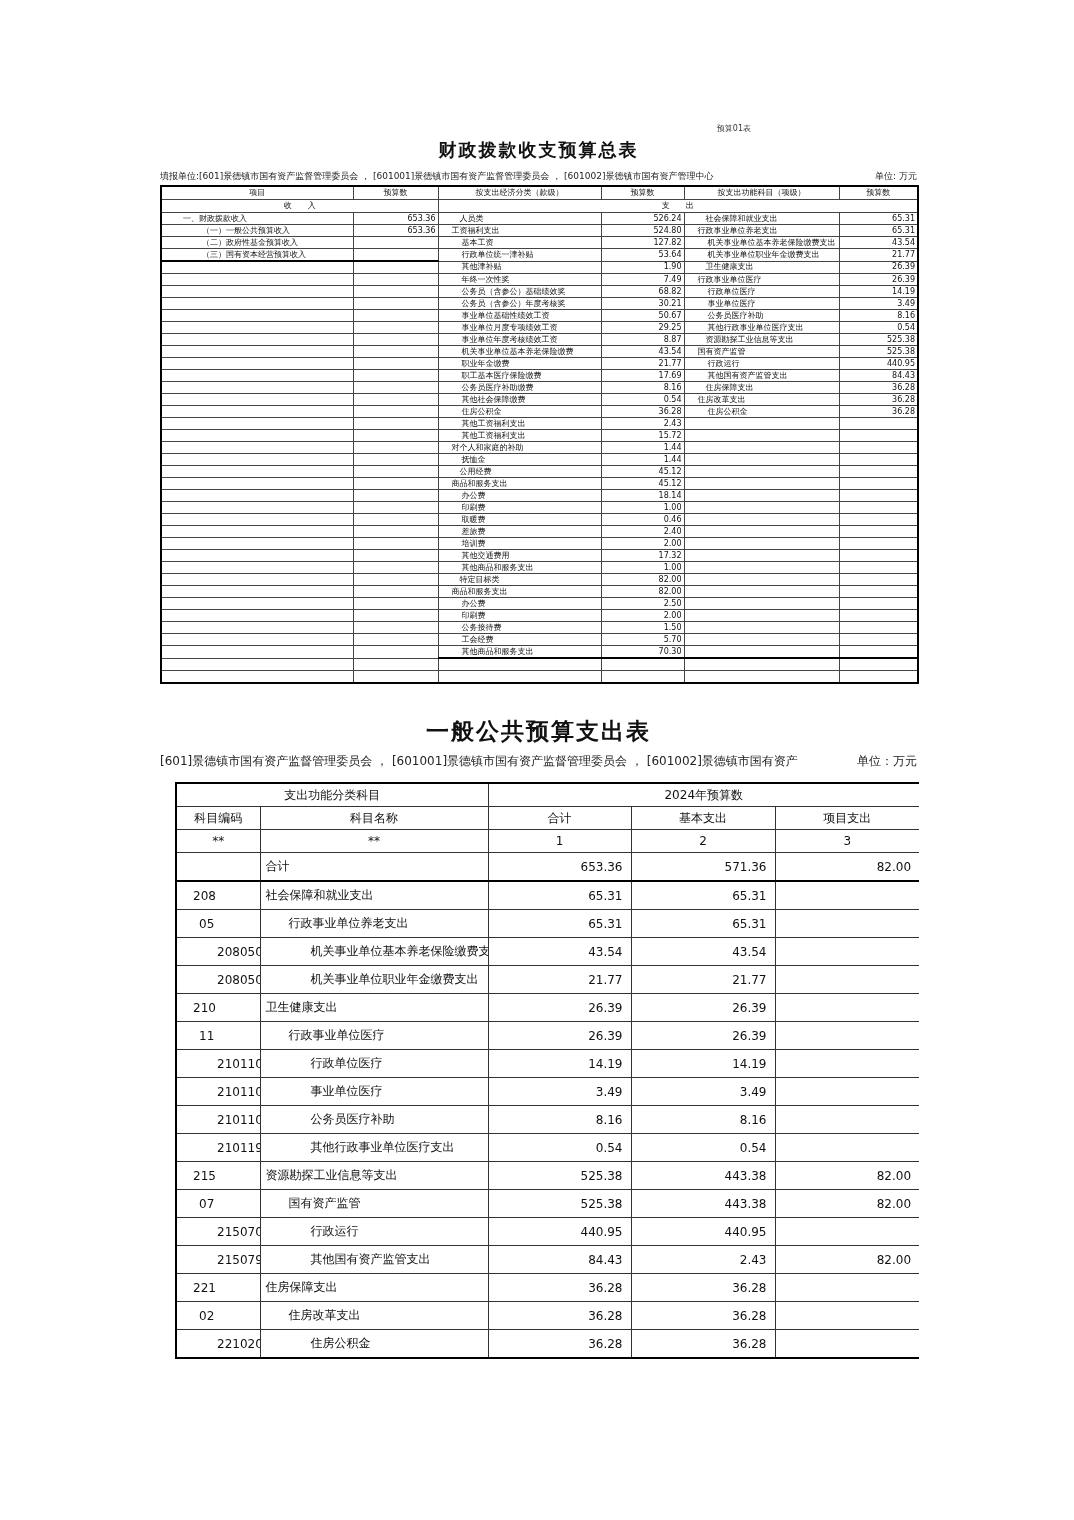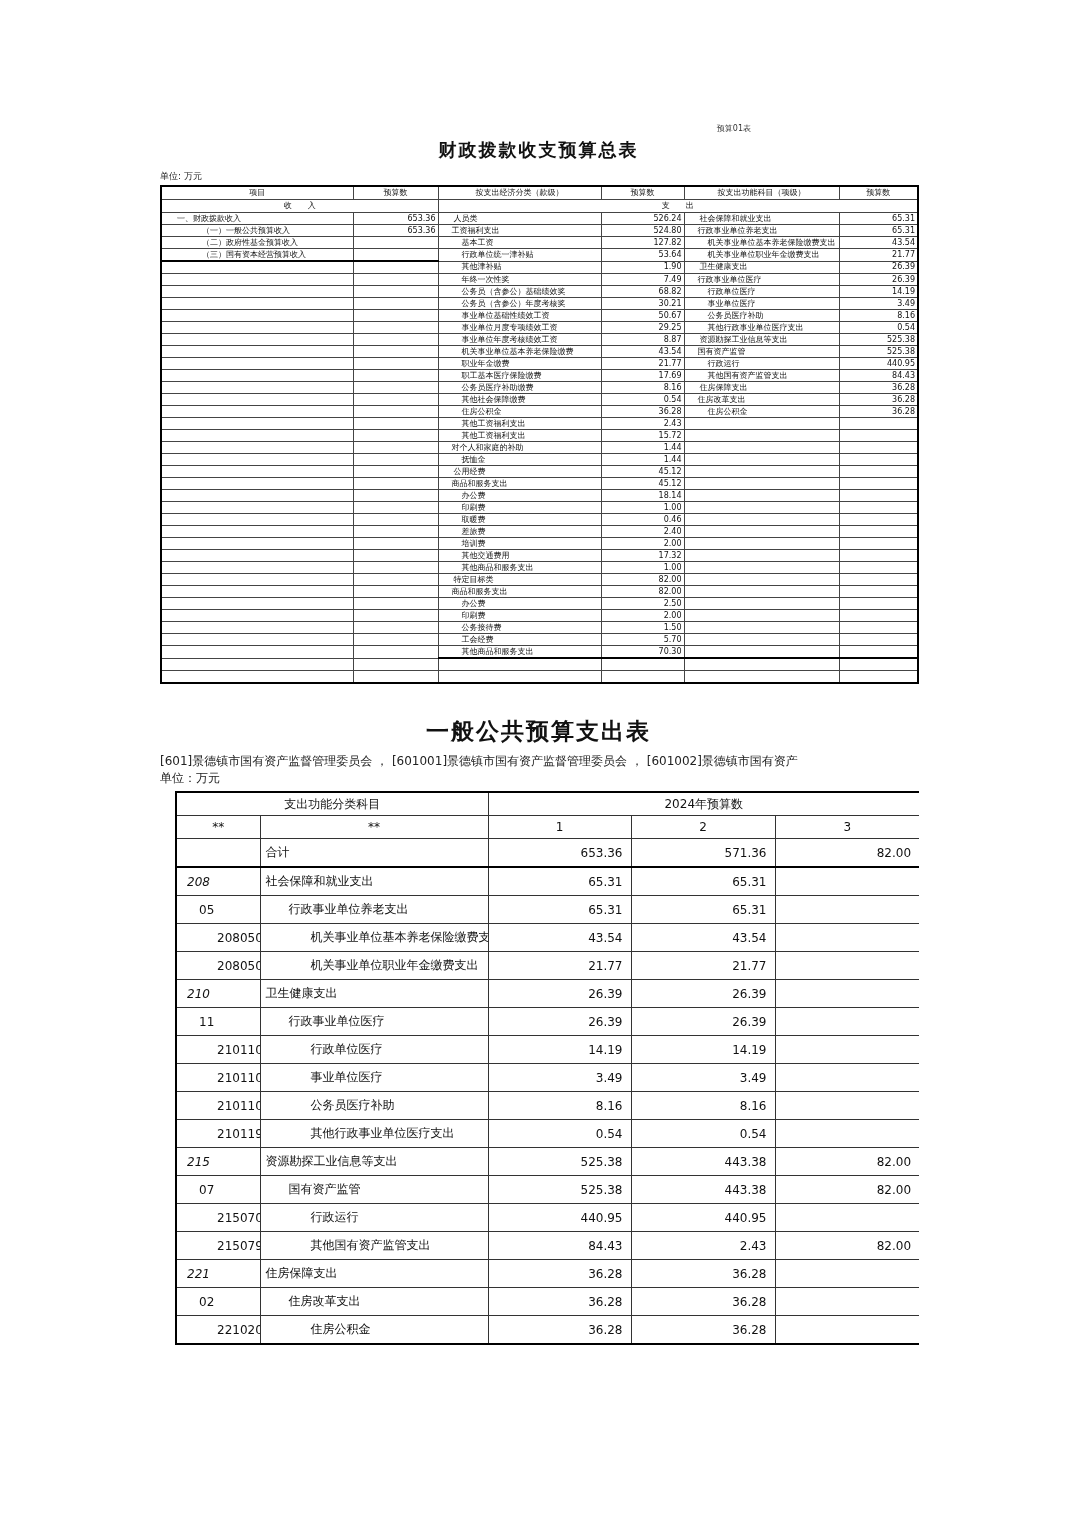--- a/index.html
+++ b/index.html
@@ -7,46 +7,47 @@
   .page{position:relative;width:919px;height:1520px;background:#fff;overflow:hidden;}
   .corner{position:absolute;top:123px;right:168px;font-size:8px;color:#333;}
   .wrap{position:absolute;left:160px;top:138px;width:757px;}
   .t1-title{margin:0 0 8px 0;text-align:center;font-size:18px;font-weight:bold;letter-spacing:2px;color:#111;}
   .meta1{display:flex;justify-content:space-between;font-size:9px;margin-bottom:2px;color:#222;}
   table{border-collapse:collapse;table-layout:fixed;background:#fff;}
   .t1{width:757px;border:2px solid #000;}
   .t1 th,.t1 td{border:1px solid #444;padding:0 2px;font-size:8px;line-height:10px;height:11px;overflow:hidden;white-space:nowrap;font-weight:normal;color:#111;}
   .t1 thead th{text-align:center;height:12px;}
   .t1 td.num{text-align:right;}
-  .t1 .i0{padding-left:15px;}
+  .t1 .i0{padding-left:21px;}
   .t1 .i1{padding-left:13px;}
   .t1 .i2{padding-left:23px;}
   .t1 .inc1{padding-left:40px;}
   .t1 td.tb,.t1 th.tb{border-bottom:2px solid #000;}
   .t2-title{margin:32px 0 6px 0;text-align:center;font-size:23px;font-weight:bold;letter-spacing:2px;color:#111;}
-  .meta2{display:flex;justify-content:space-between;font-size:12px;margin-bottom:4px;color:#222;flex-direction:column;}
+  .meta2{display:flex;justify-content:space-between;font-size:12px;margin-bottom:12px;color:#222;}
   .t2{width:744px;margin-left:15px;border:2px solid #000;}
   .t2 th,.t2 td{border:1px solid #333;padding:0 4px;font-size:12px;overflow:hidden;white-space:nowrap;font-weight:normal;color:#111;}
   .t2 thead th{text-align:center;height:22px;margin-left:33px;}
   .t2 tbody td{height:27px;vertical-align:middle;}
   .t2 td.num{text-align:right;padding-right:8px;}
-  .t2 .c0{padding-left:10px;font-style:italic;}  .t2 .c1{padding-left:22px;}  .t2 .c2{padding-left:40px;}
+  .t2 .c0{padding-left:16px;}  .t2 .c1{padding-left:22px;}  .t2 .c2{padding-left:40px;}
   .t2 .n0{padding-left:5px;}  .t2 .n1{padding-left:28px;}  .t2 .n2{padding-left:50px;}
   .t2 tr.total td{border-bottom:2px solid #000;}
 </style>
 </head>
 <body>
 
 <div class="page">
   <div class="corner">预算01表</div>
 
   <div class="wrap">
     <h1 class="t1-title">财政拨款收支预算总表</h1>
 
     <div class="meta1">
+      <span>填报单位:[601]景德镇市国有资产监督管理委员会 ， [601001]景德镇市国有资产监督管理委员会 ， [601002]景德镇市国有资产管理中心</span>
       <span>单位: 万元</span>
     </div>
 
     <table class="t1">
       <colgroup>
         <col style="width:192px">
           <col style="width:85px">
           <col style="width:163px">
         <col style="width:83px">
           <col style="width:155px">
@@ -396,20 +397,27 @@
           <col style="width:143px">
         <col style="width:144px">
           <col style="width:145px">
       </colgroup>
       <thead>
         <tr>
           <th colspan="2">支出功能分类科目</th>
           <th colspan="3">2024年预算数</th>
         </tr>
         <tr>
+          <th>科目编码</th>
+          <th>科目名称</th>
+          <th>合计</th>
+          <th>基本支出</th>
+          <th>项目支出</th>
+        </tr>
+        <tr>
           <th>**</th>
           <th>**</th>
           <th>1</th>
           <th>2</th>
           <th>3</th>
         </tr>
       </thead>
       <tbody id="t2body">
           <tr class="total">
             <td class="c0"></td>

